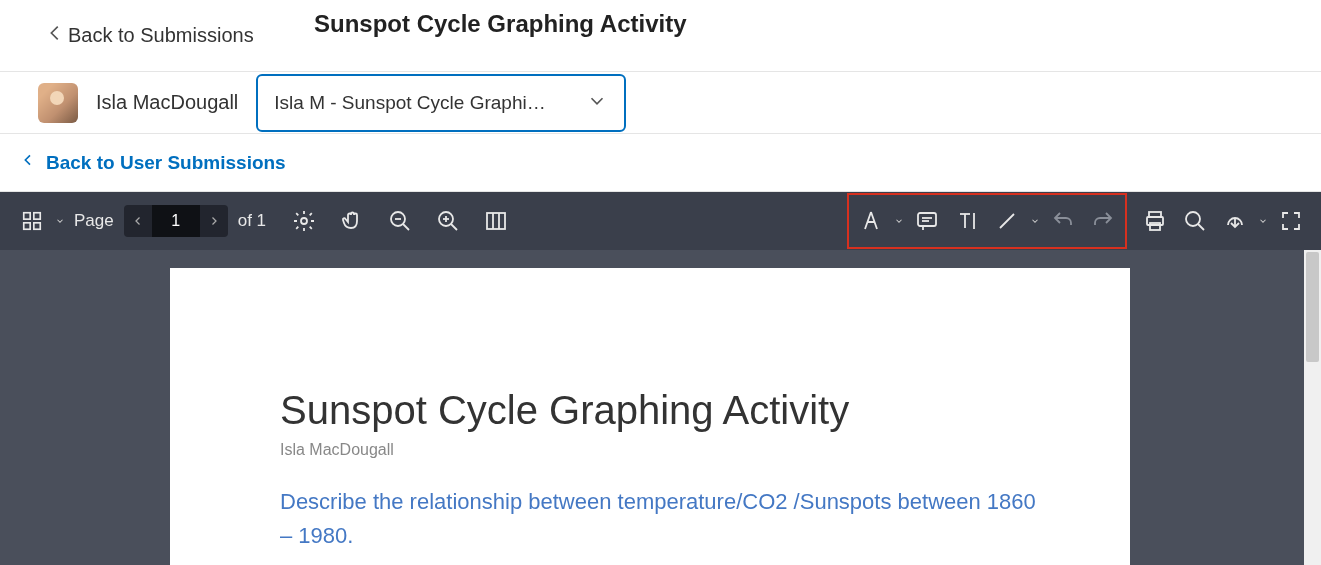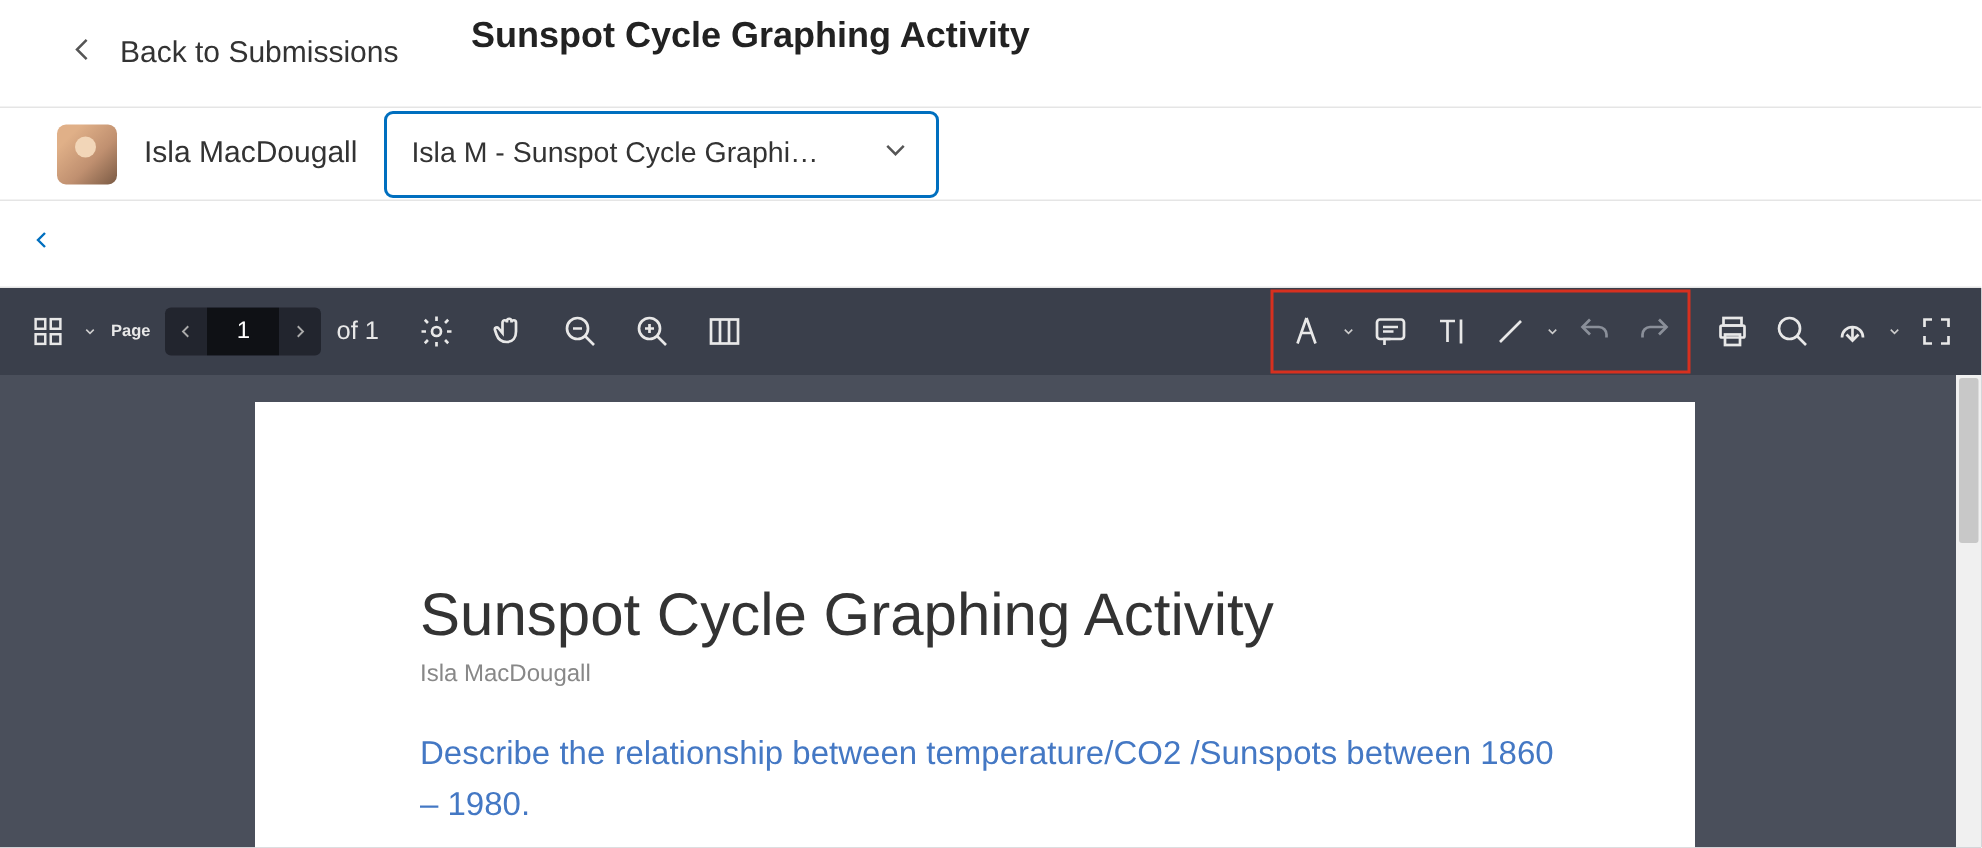--- a/index.html
+++ b/index.html
@@ -17,21 +17,21 @@
     align-items: flex-start;
     border-bottom: 1px solid #e5e5e5;
     height: 72px;
   }
   .back-cell {
     width: 300px;
     display: flex;
     align-items: center;
     height: 100%;
     padding-left: 44px;
-    gap: 14px;
+    gap: 2px;
     cursor: pointer;
   }
   .chevron-left {
     font-size: 20px;
     color: #555;
     font-weight: bold;
   }
   .back-label {
     font-size: 20px;
     color: #333;
@@ -138,23 +138,22 @@
     align-items: center;
     justify-content: center;
     width: 40px;
     height: 40px;
     cursor: pointer;
     color: #e8e8e8;
   }
   .tb-sep { width: 8px; }
   .tb-page-label {
     color: #e8e8e8;
-    font-size: 11px;
+    font-size: 17px;
     margin: 0 10px 0 6px;
-    font-weight: bold;
   }
   .page-nav {
     display: flex;
     align-items: center;
     background: #22252e;
     border-radius: 4px;
     height: 32px;
     overflow: hidden;
   }
   .page-nav .pn-btn {
@@ -279,20 +278,21 @@
     </span>
   </div>
 </div>
 
 <div class="row3">
   <span class="chev">
     <svg class="icon-svg" viewBox="0 0 24 24" style="width:16px;height:16px;stroke-width:2.4;">
         <path d="M15 5 L8 12 L15 19"></path>
       </svg>
   </span>
+  <span class="link">Back to User Submissions</span>
 </div>
 
 <div class="toolbar">
   <div class="tb-btn">
     <svg class="icon-svg" viewBox="0 0 24 24">
         <rect x="3" y="3" width="7" height="7"></rect>
         <rect x="14" y="3" width="7" height="7"></rect>
         <rect x="3" y="14" width="7" height="7"></rect>
         <rect x="14" y="14" width="7" height="7"></rect>
       </svg>

